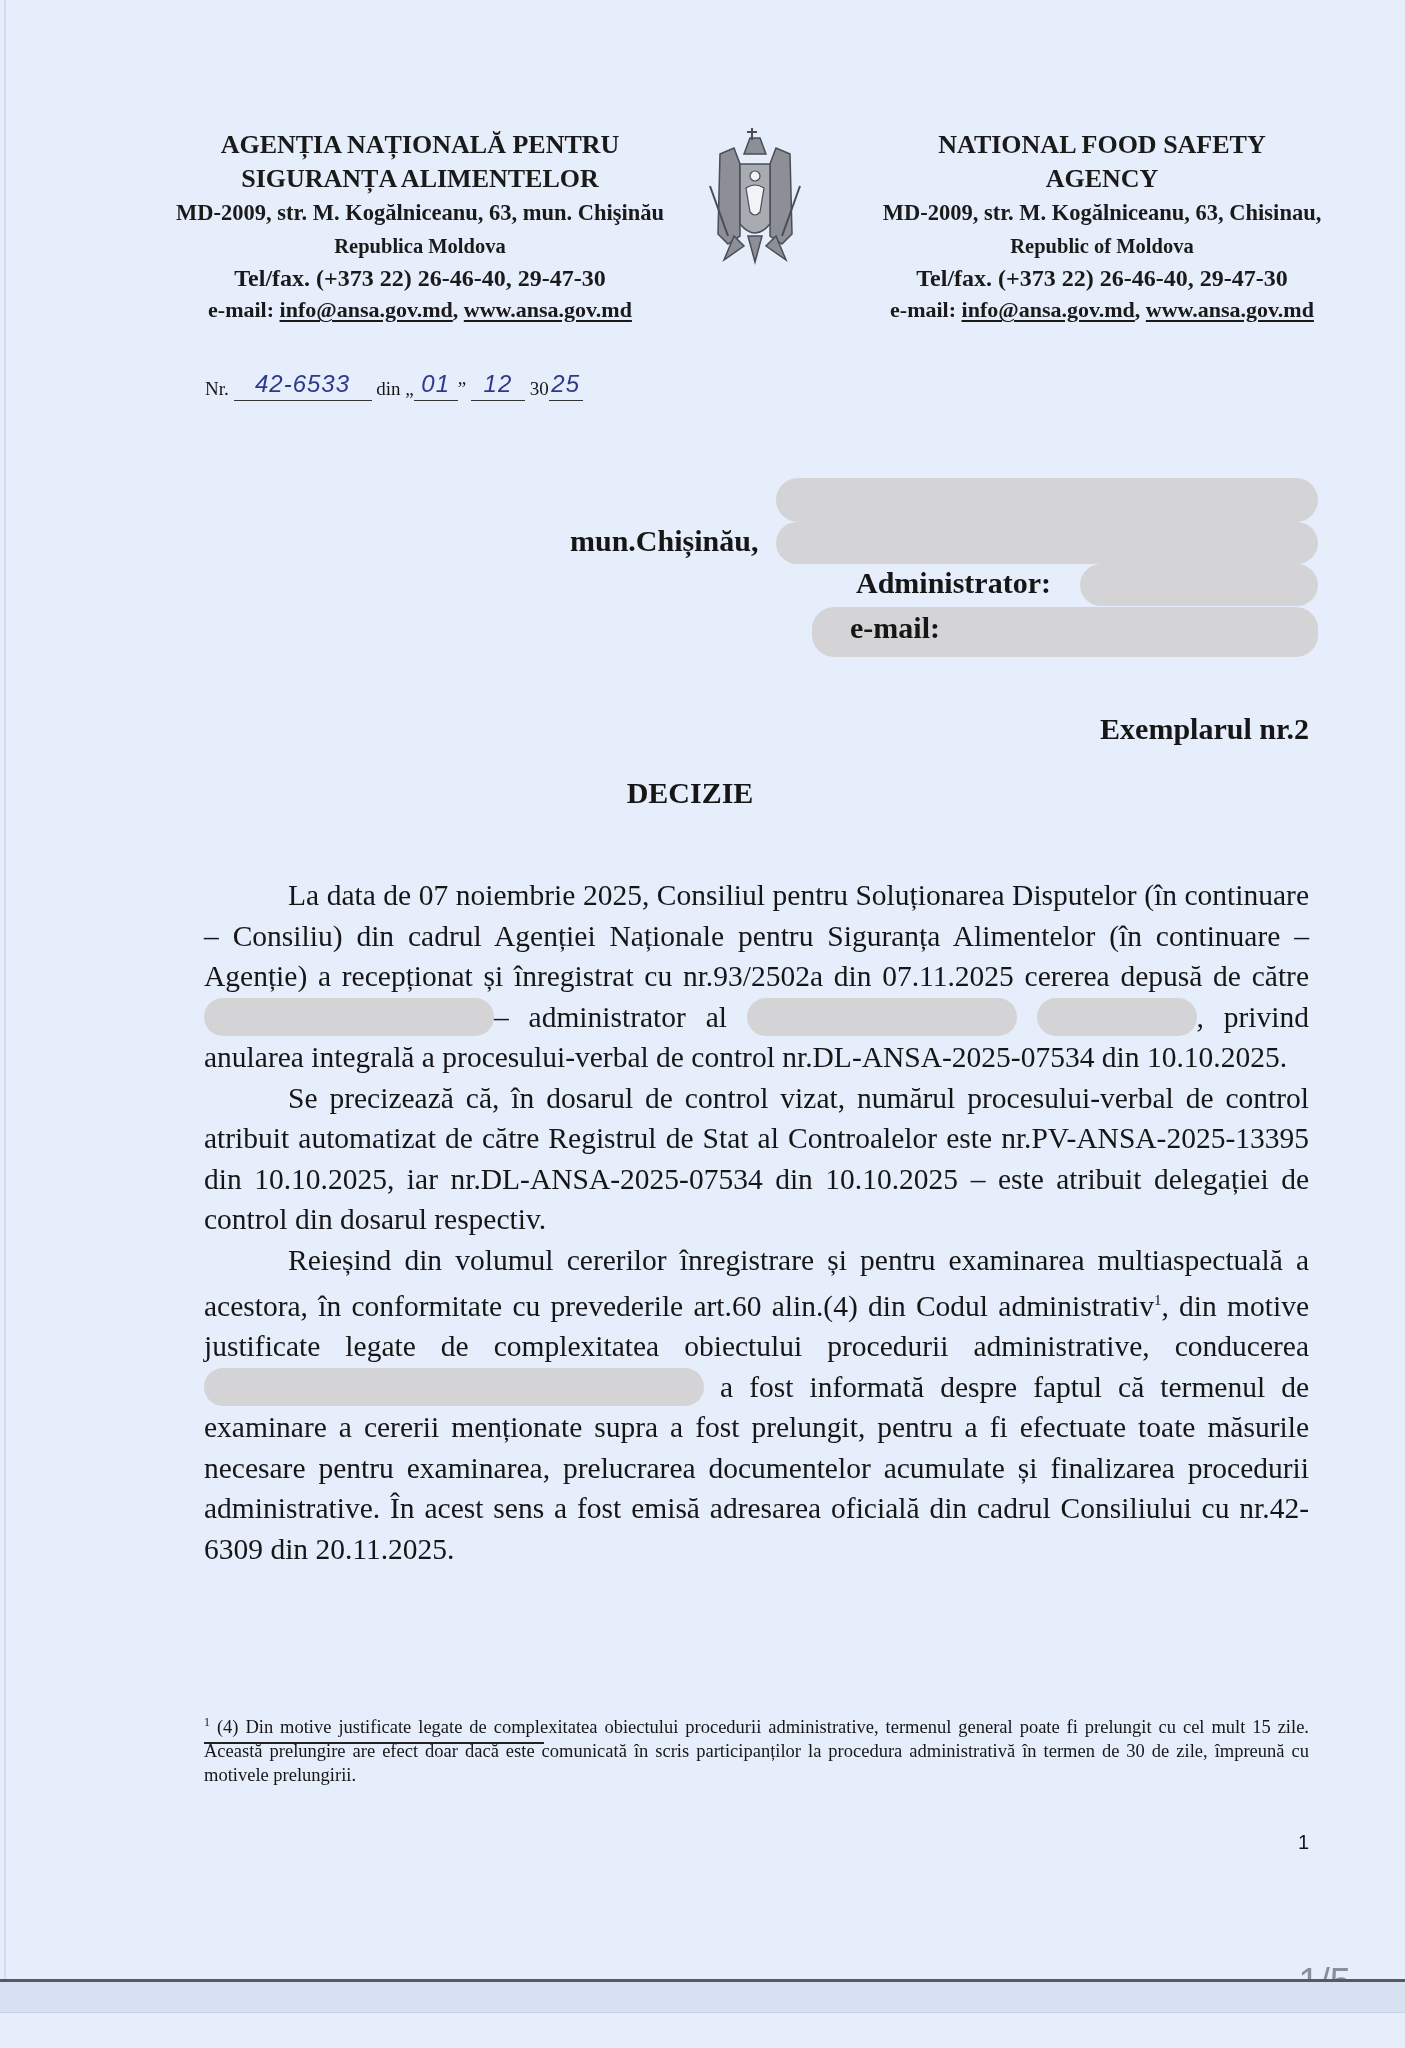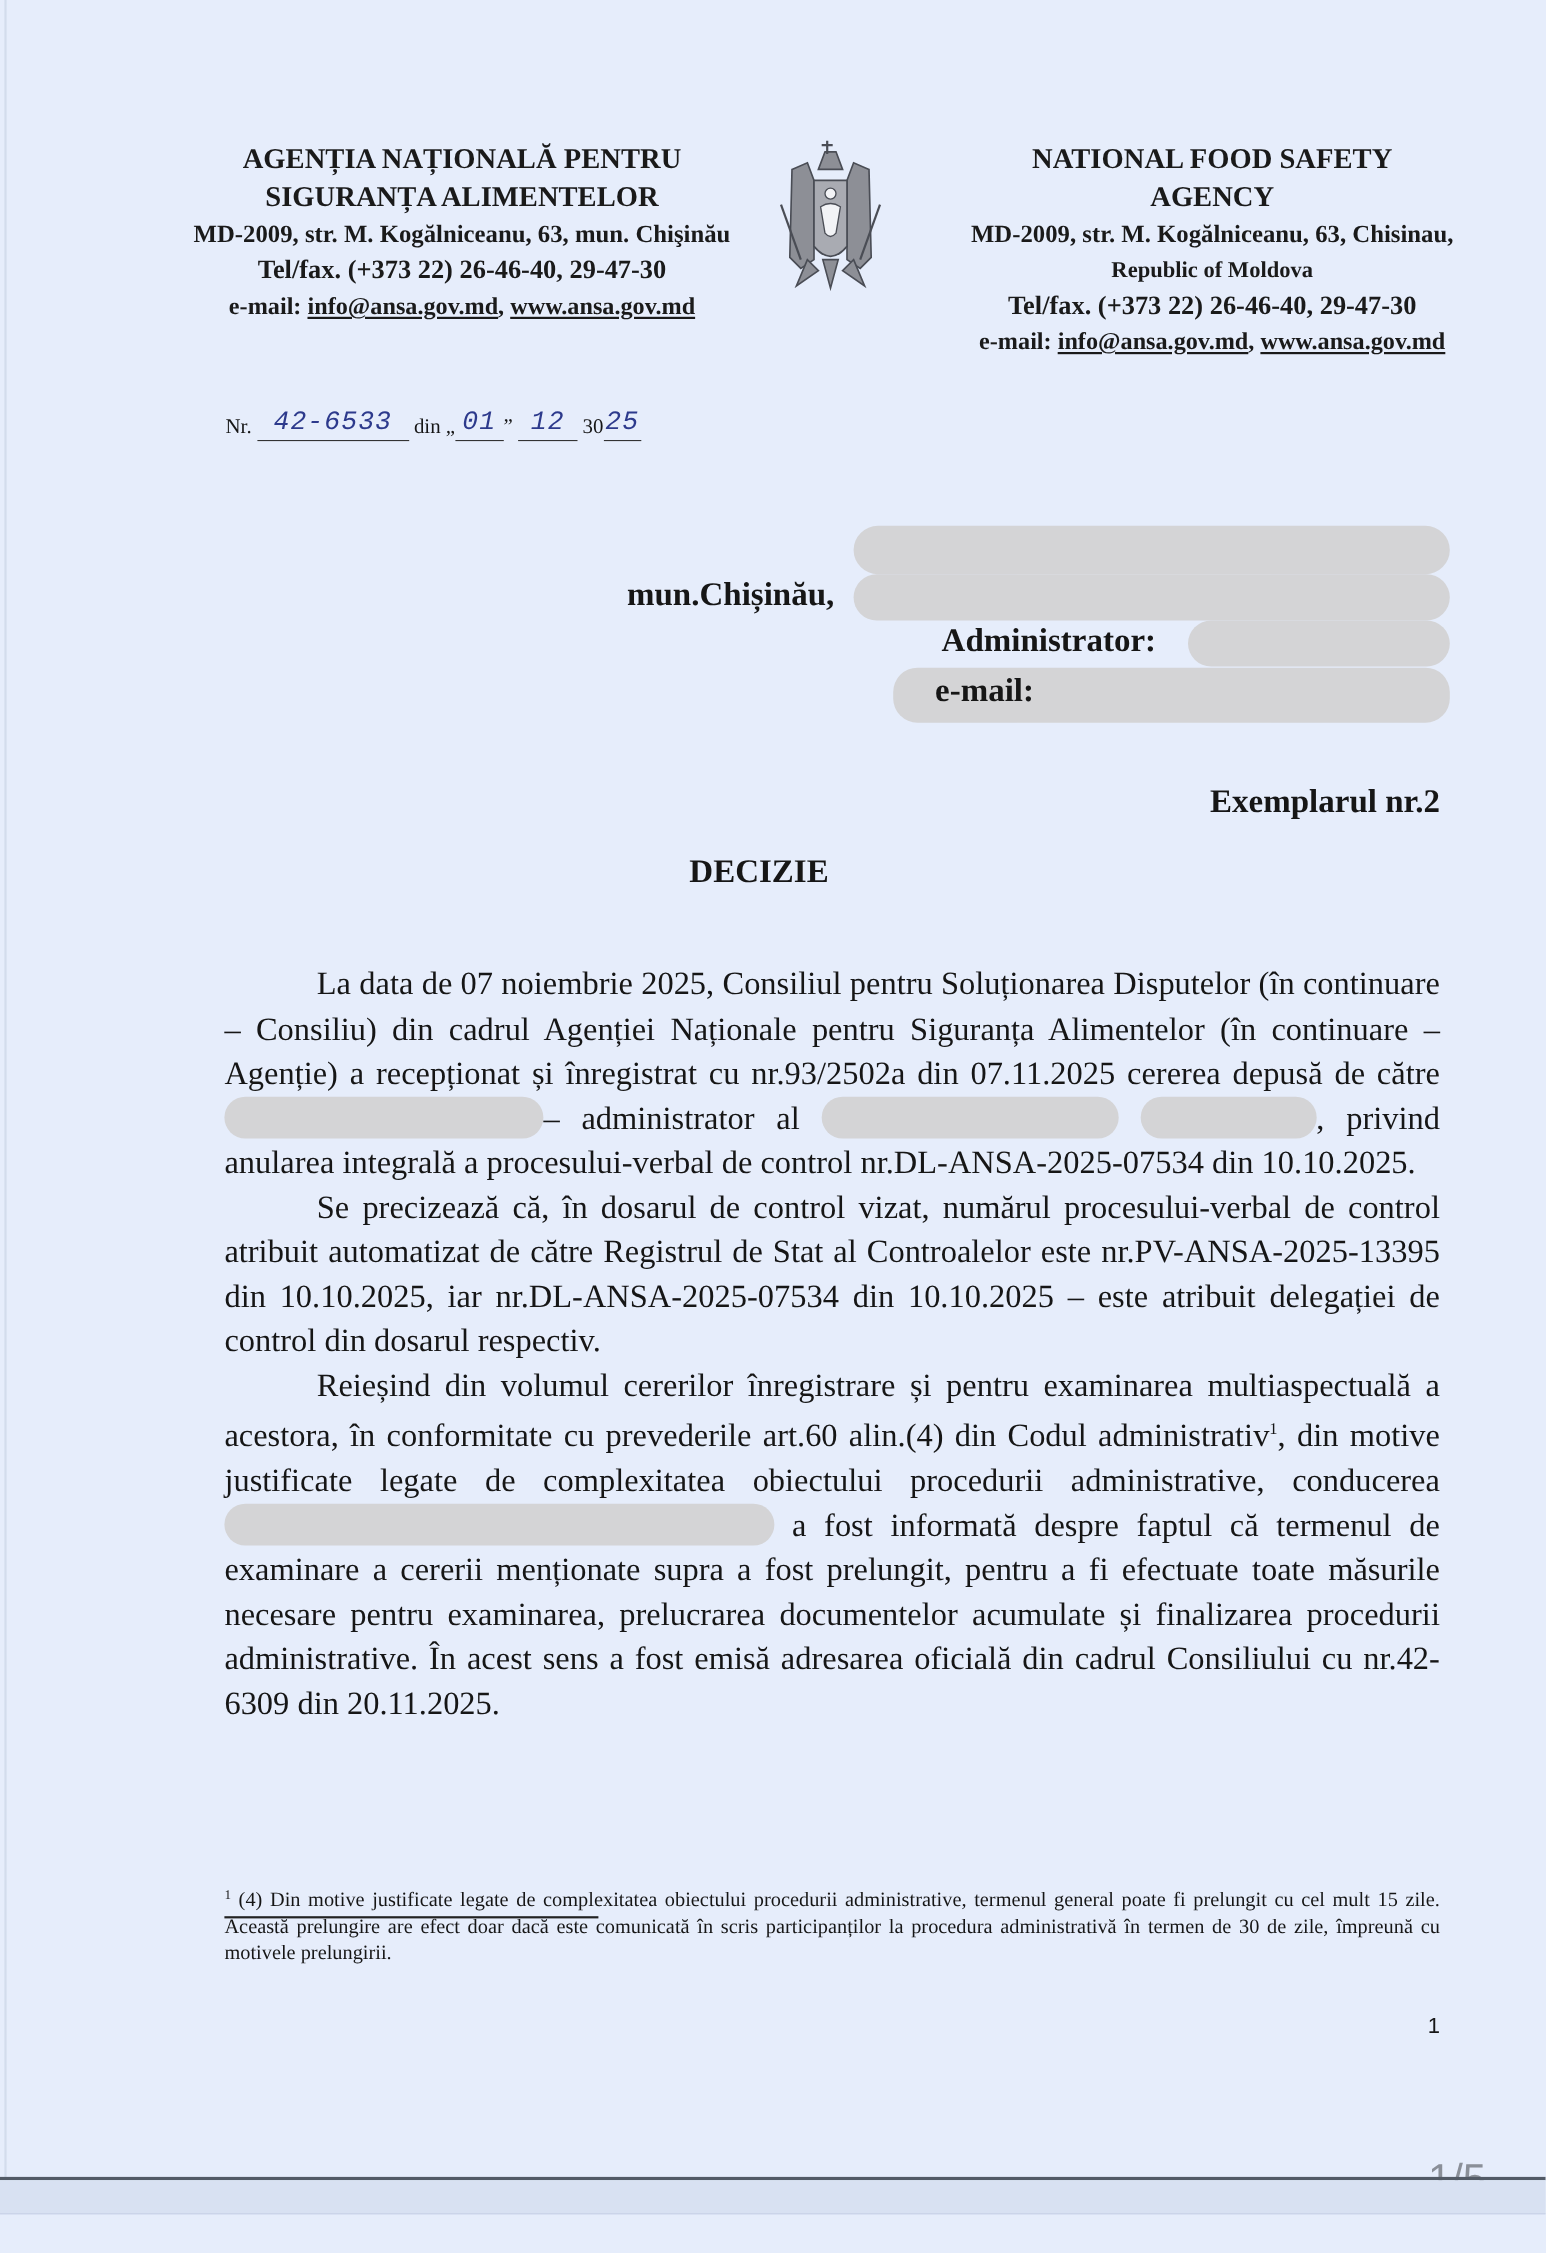--- a/index.html
+++ b/index.html
@@ -18,21 +18,21 @@
   .hdr .t4 { font-size:24px; line-height:32px; }
   .hdr .t5 { font-size:22px; line-height:32px; }
   .hdr u { text-decoration:underline; text-underline-offset:3px; }
   #hdr-ro { left:150px; top:128px; width:540px; }
   #hdr-en { left:862px; top:128px; width:480px; }
   #hdr-en .t2 { letter-spacing:0; }
   .crest { left:700px; top:124px; width:110px; height:150px; }
 
   .refline { left:205px; top:378px; font-size:19px; white-space:nowrap; }
   .refline .blank { display:inline-block; border-bottom:1.5px solid #333; text-align:center; position:relative; }
-  .refline .hw { font-family:Liberation Mono, monospace; font-style:italic; color:#2d3a8c; font-size:24px; position:absolute; left:0; right:0; bottom:2px; text-align:center; letter-spacing:1px; }
+  .refline .hw { font-family:Liberation Sans, sans-serif; font-style:italic; color:#2d3a8c; font-size:24px; position:absolute; left:0; right:0; bottom:2px; text-align:center; letter-spacing:1px; }
 
   .redact { position:absolute; background:#d4d4d6; border-radius:22px; }
 
   .addr { font-weight:bold; font-size:30px; white-space:nowrap; }
 
   .exemplar { right:96px; top:712px; font-weight:bold; font-size:30px; }
   .title { left:440px; width:500px; text-align:center; font-weight:bold; font-size:30px; line-height:40px; top:773px; }
 
   .body { left:204px; width:1105px; font-size:29.5px; line-height:40.5px; text-align:justify; }
   .body p { margin:0; text-indent:84px; }
@@ -49,20 +49,21 @@
 </style>
 </head>
 <body>
 
 <div class="page-edge-left"></div>
 
 <div id="hdr-ro" class="abs hdr">
   <div class="t1">AGENȚIA NAȚIONALĂ PENTRU</div>
   <div class="t1">SIGURANȚA ALIMENTELOR</div>
   <div class="t2">MD-2009, str. M. Kogălniceanu, 63, mun. Chişinău</div>
+  <div class="t3">Republica Moldova</div>
   <div class="t4">Tel/fax. (+373 22) 26-46-40, 29-47-30</div>
   <div class="t5"><span>e-mail: </span><u>info@ansa.gov.md</u><span>, </span><u>www.ansa.gov.md</u></div>
 </div>
 
 <div class="abs crest">
   <svg width="110" height="150" viewBox="0 0 110 150">
     <g fill="#8d8f96" stroke="#4a4d55" stroke-width="1.5">
       <path d="M20 30 L34 24 L40 40 L40 112 L28 120 L18 110 Z"></path>
       <path d="M90 30 L76 24 L70 40 L70 112 L82 120 L92 110 Z"></path>
       <path d="M40 40 L70 40 L70 100 Q55 118 40 100 Z" fill="#a9abb2"></path>

